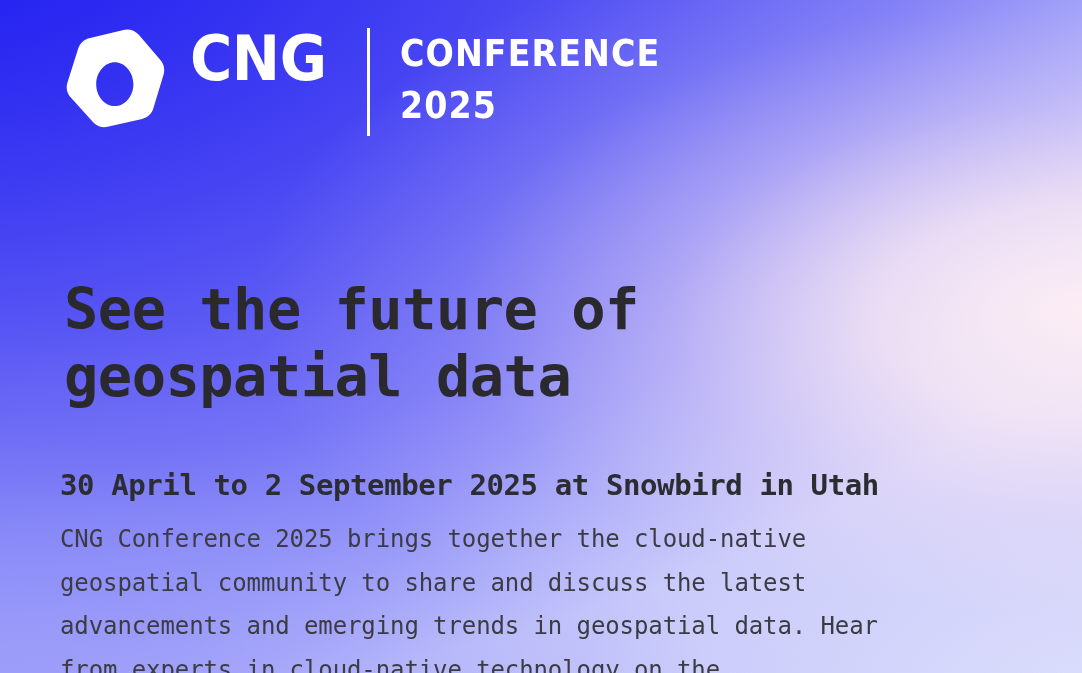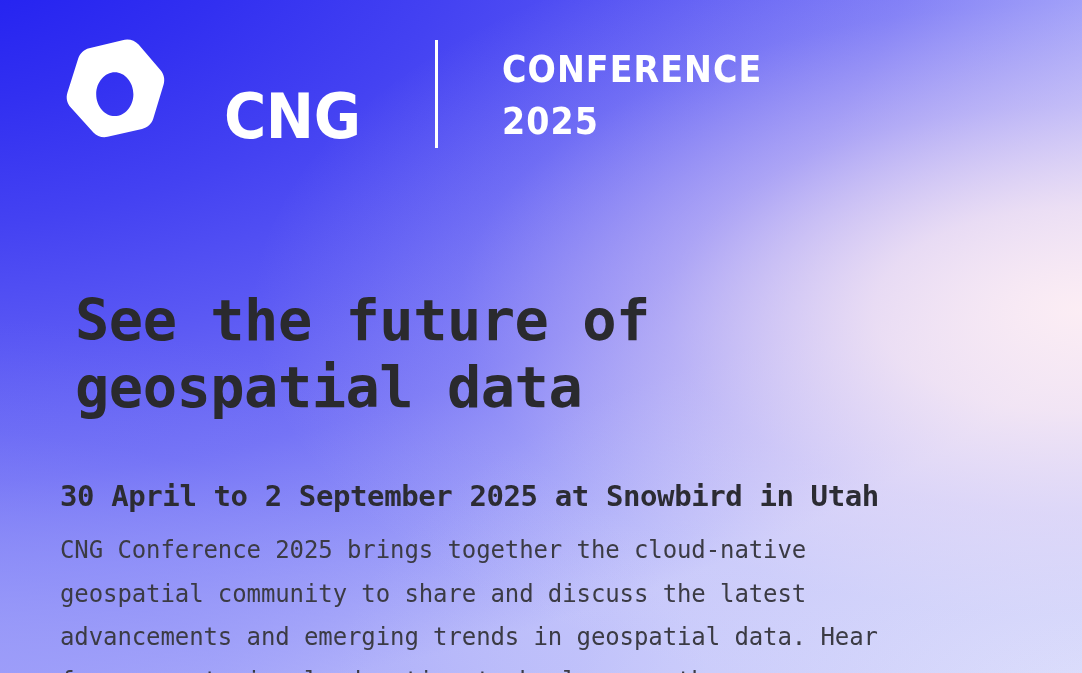--- a/index.html
+++ b/index.html
@@ -55,23 +55,22 @@
           #C6C6FB 100%),
       linear-gradient(128deg, #2020F0 0%, #5050F2 44%, #B9B4F7 76%, #E4E2FC 100%);
   }
 
   
   .logo-lockup {
     position: absolute;
     left: 60px;
     top: 28px;
     display: flex;
-    align-items: flex-end;
+    align-items: flex-start;
     height: 120px;
-    gap: 34px;
   }
 
   .logo-mark {
     width: 108px;
     height: 110px;
     flex: 0 0 auto;
     display: block;
   }
 
   .logo-wordmark {
@@ -114,21 +113,21 @@
 
   
   .content {
     position: absolute;
     left: 60px;
     top: 272px;
     width: 880px;
   }
 
   .headline {
-    margin: 15px;
+    margin: 4px;
     color: #2A2A2E;
     font-family: "DejaVu Sans Mono", monospace;
     font-weight: bold;
     font-size: 57px;
     line-height: 67px;
     letter-spacing: -0.5px;
     max-width: 870px;
   }
 
   .subtitle {

